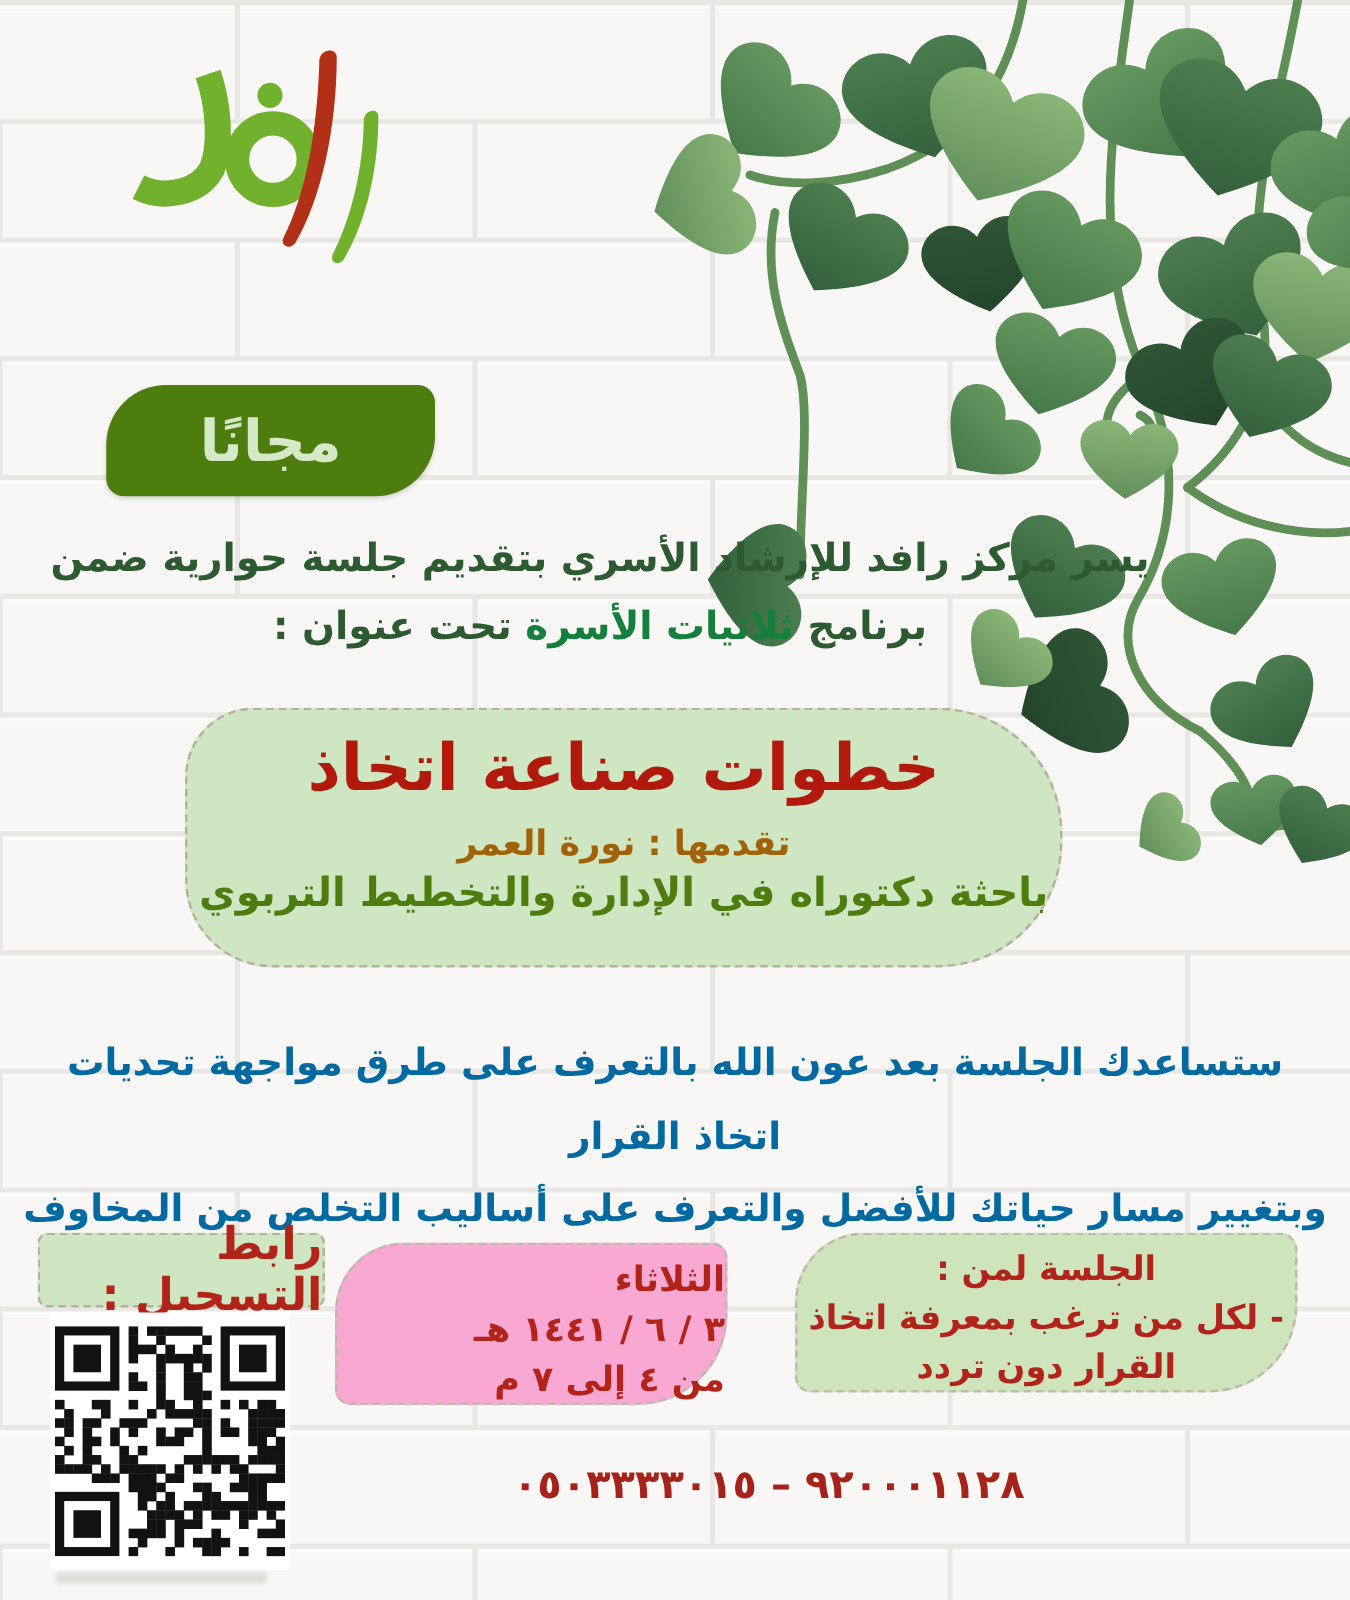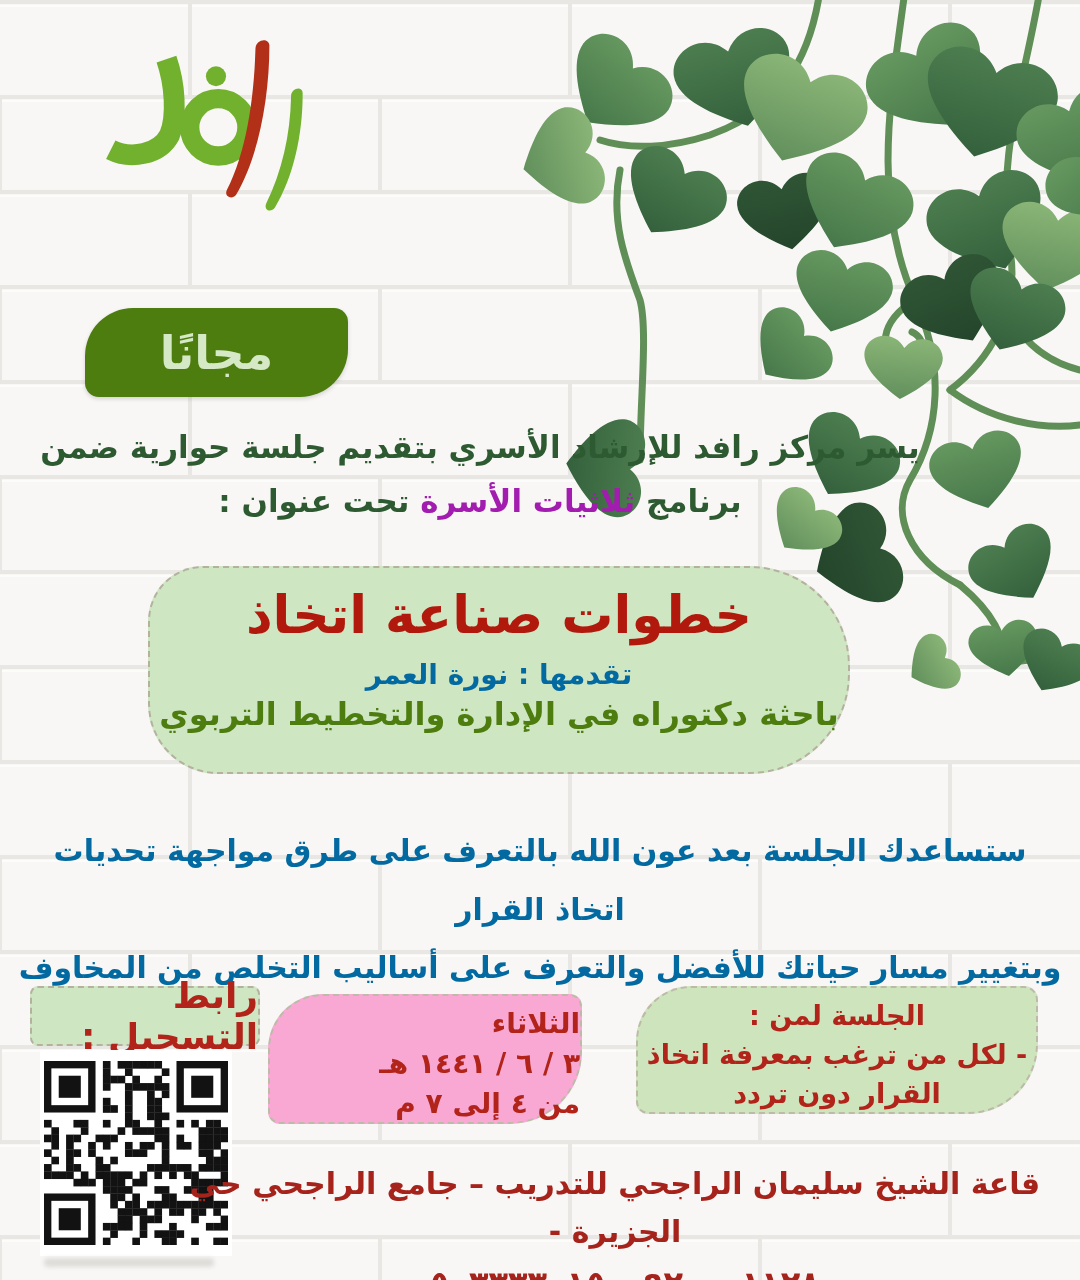--- a/index.html
+++ b/index.html
@@ -27,31 +27,31 @@
     display:flex;align-items:center;justify-content:center;
     color:#d6e9c6;font-size:46px;font-weight:bold;
     box-shadow:0 2px 4px rgba(0,0,0,.15);
   }
 
   
   .intro{
     position:absolute;top:420px;left:30px;width:900px;text-align:center;
     font-size:31px;font-weight:bold;color:#2d5a31;line-height:1.75;
   }
-  .intro .hl{color:#a21caf;}
+  .intro .hl{color:#15803d;}
 
   
   .session-box{
     position:absolute;left:148px;top:566px;width:702px;height:208px;
     background:#cfe6c2;border:2px dashed #b4b19f;
     border-radius:55px 100px 100px 70px;
     text-align:center;box-sizing:border-box;padding-top:16px;
   }
   .session-title{color:#b2190d;font-size:52px;font-weight:bold;line-height:1.2;}
-  .session-presenter{color:#0369a1;font-size:28px;font-weight:bold;margin-top:12px;}
+  .session-presenter{color:#a16207;font-size:28px;font-weight:bold;margin-top:12px;}
   .session-ptitle{color:#4d7c0f;font-size:32px;font-weight:bold;margin-top:4px;}
 
   
   .description{
     position:absolute;top:822px;left:18px;width:1044px;text-align:center;
     font-size:30px;font-weight:bold;color:#0369a1;line-height:1.95;
   }
 
   
   .reg-label{
@@ -446,18 +446,17 @@
       <div>من ٤ إلى ٧ م</div>
     </div>
 
     <div class="audience-box">
       <div>الجلسة لمن :</div>
       <div>- لكل من ترغب بمعرفة اتخاذ</div>
       <div>القرار دون تردد</div>
     </div>
 
     <div class="footer">
-      <div class="footer-venue">قاعة الشيخ سليمان الراجحي للتدريب – جامع الراجحي حي الجزيرة -</div>
       <div class="footer-phones">٩٢٠٠٠١١٢٨ – ٠٥٠٣٣٣٣٠١٥</div>
     </div>
 
   </div>
 </div>
 
 </body></html>

